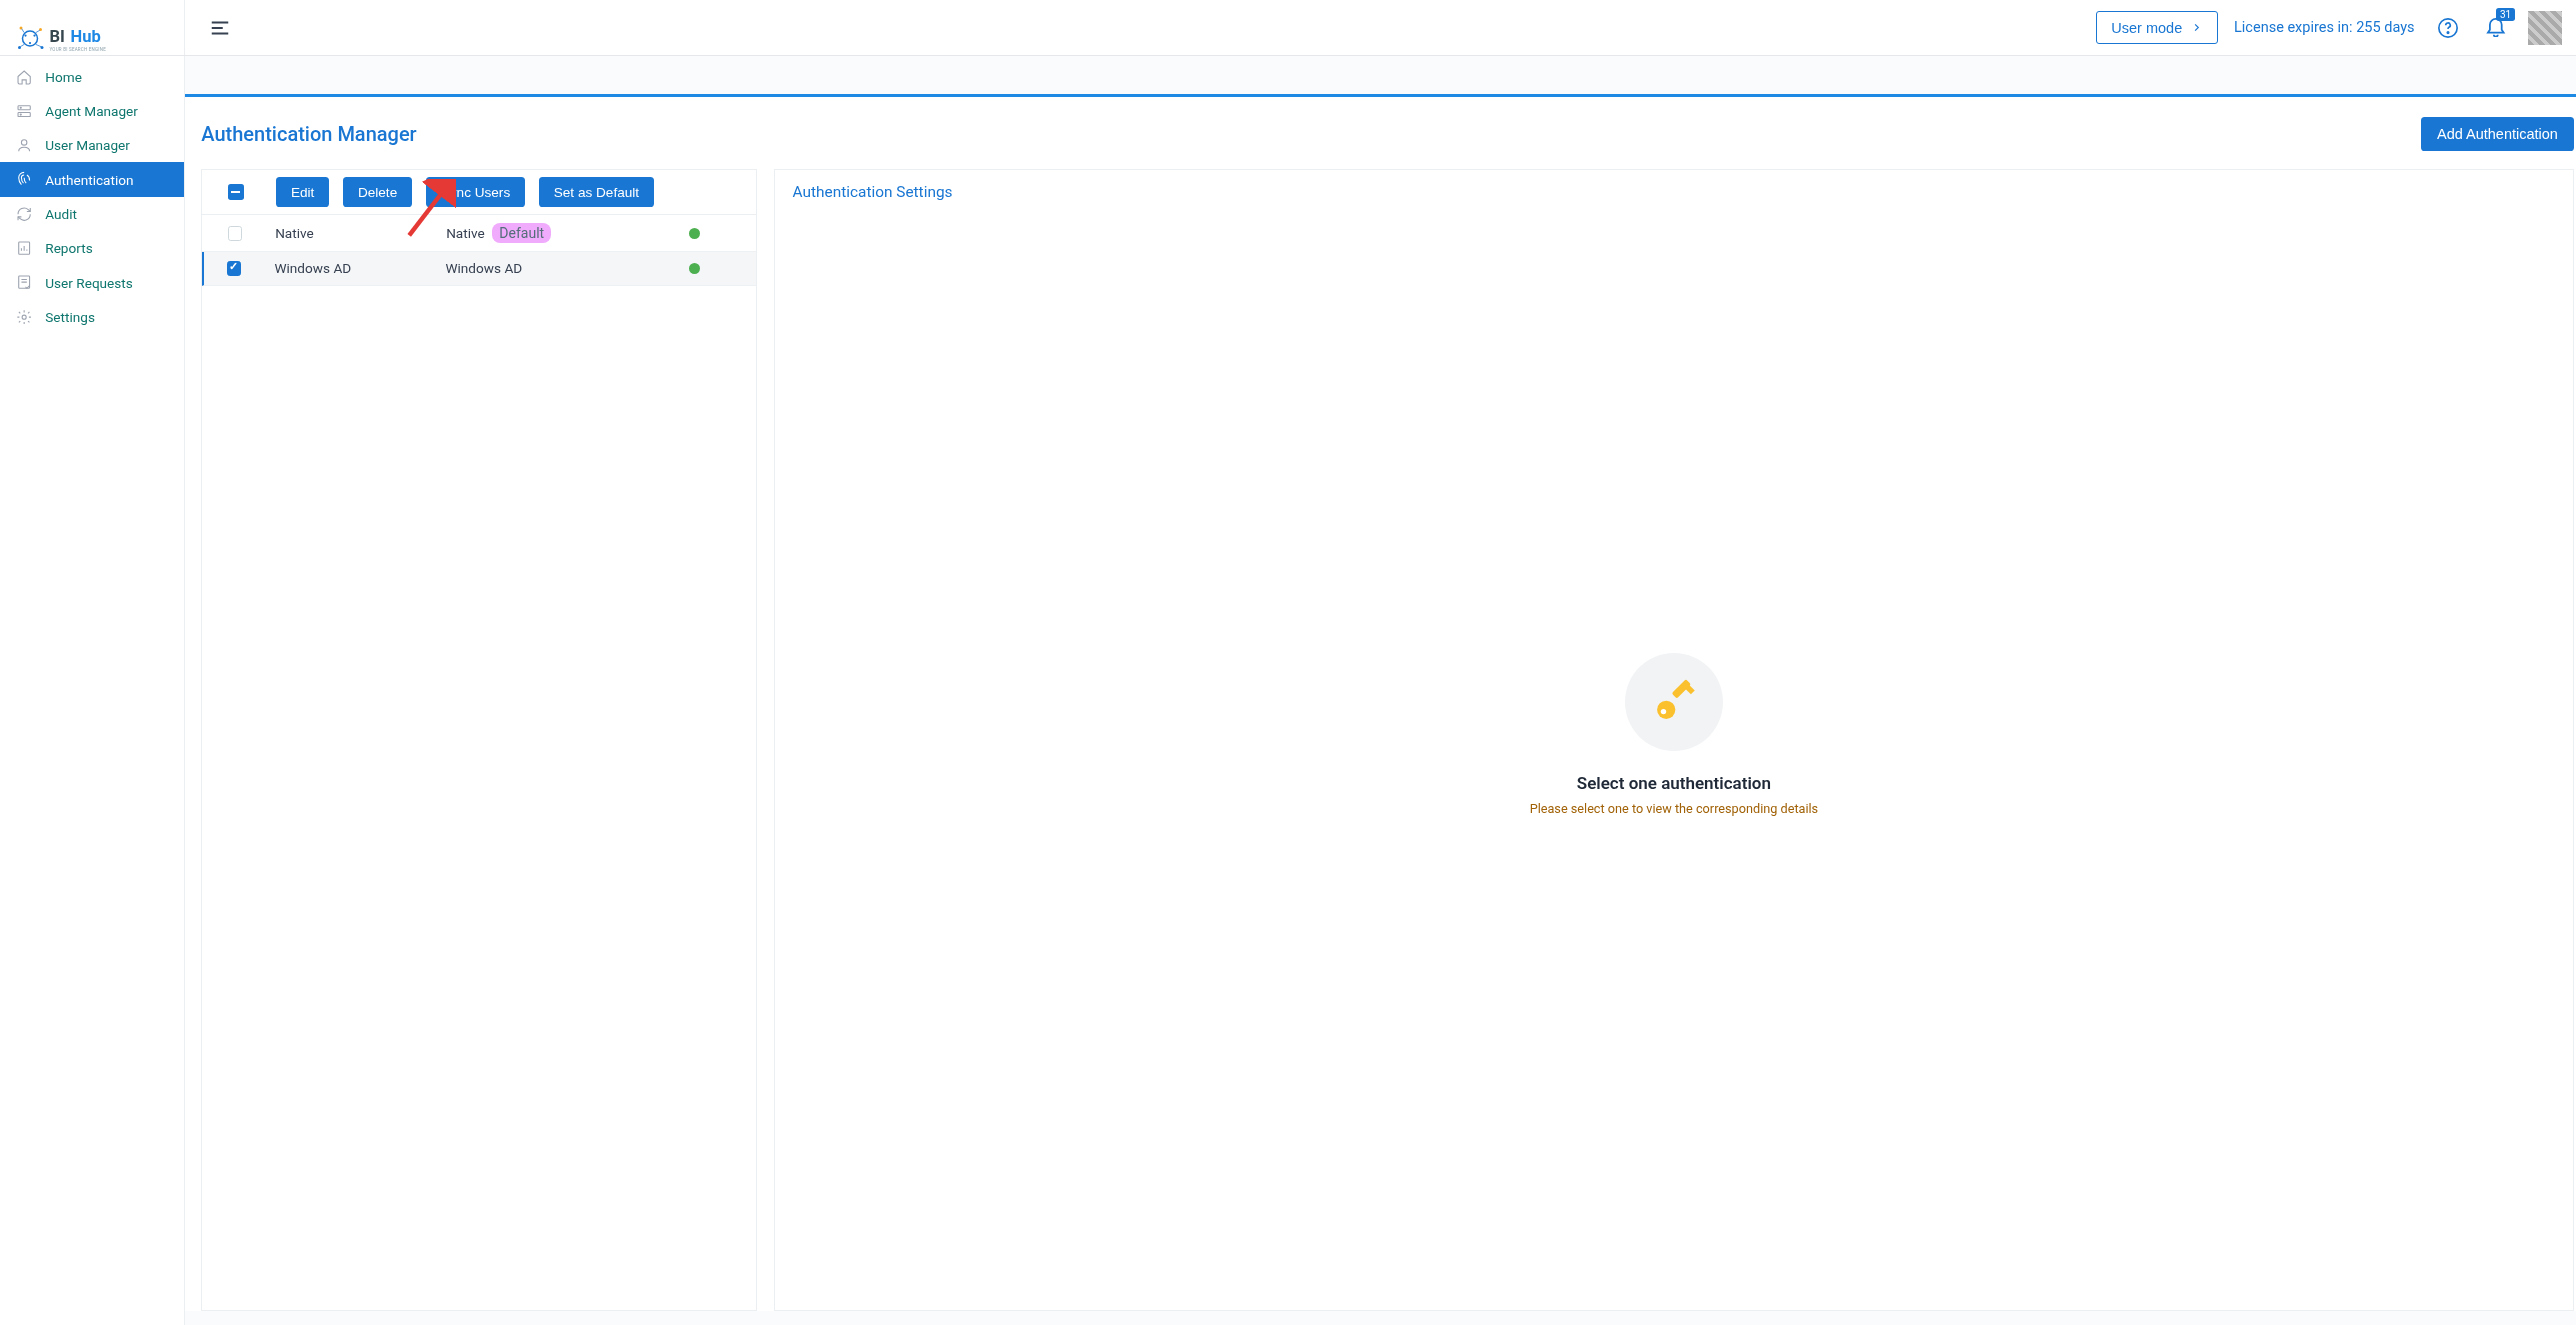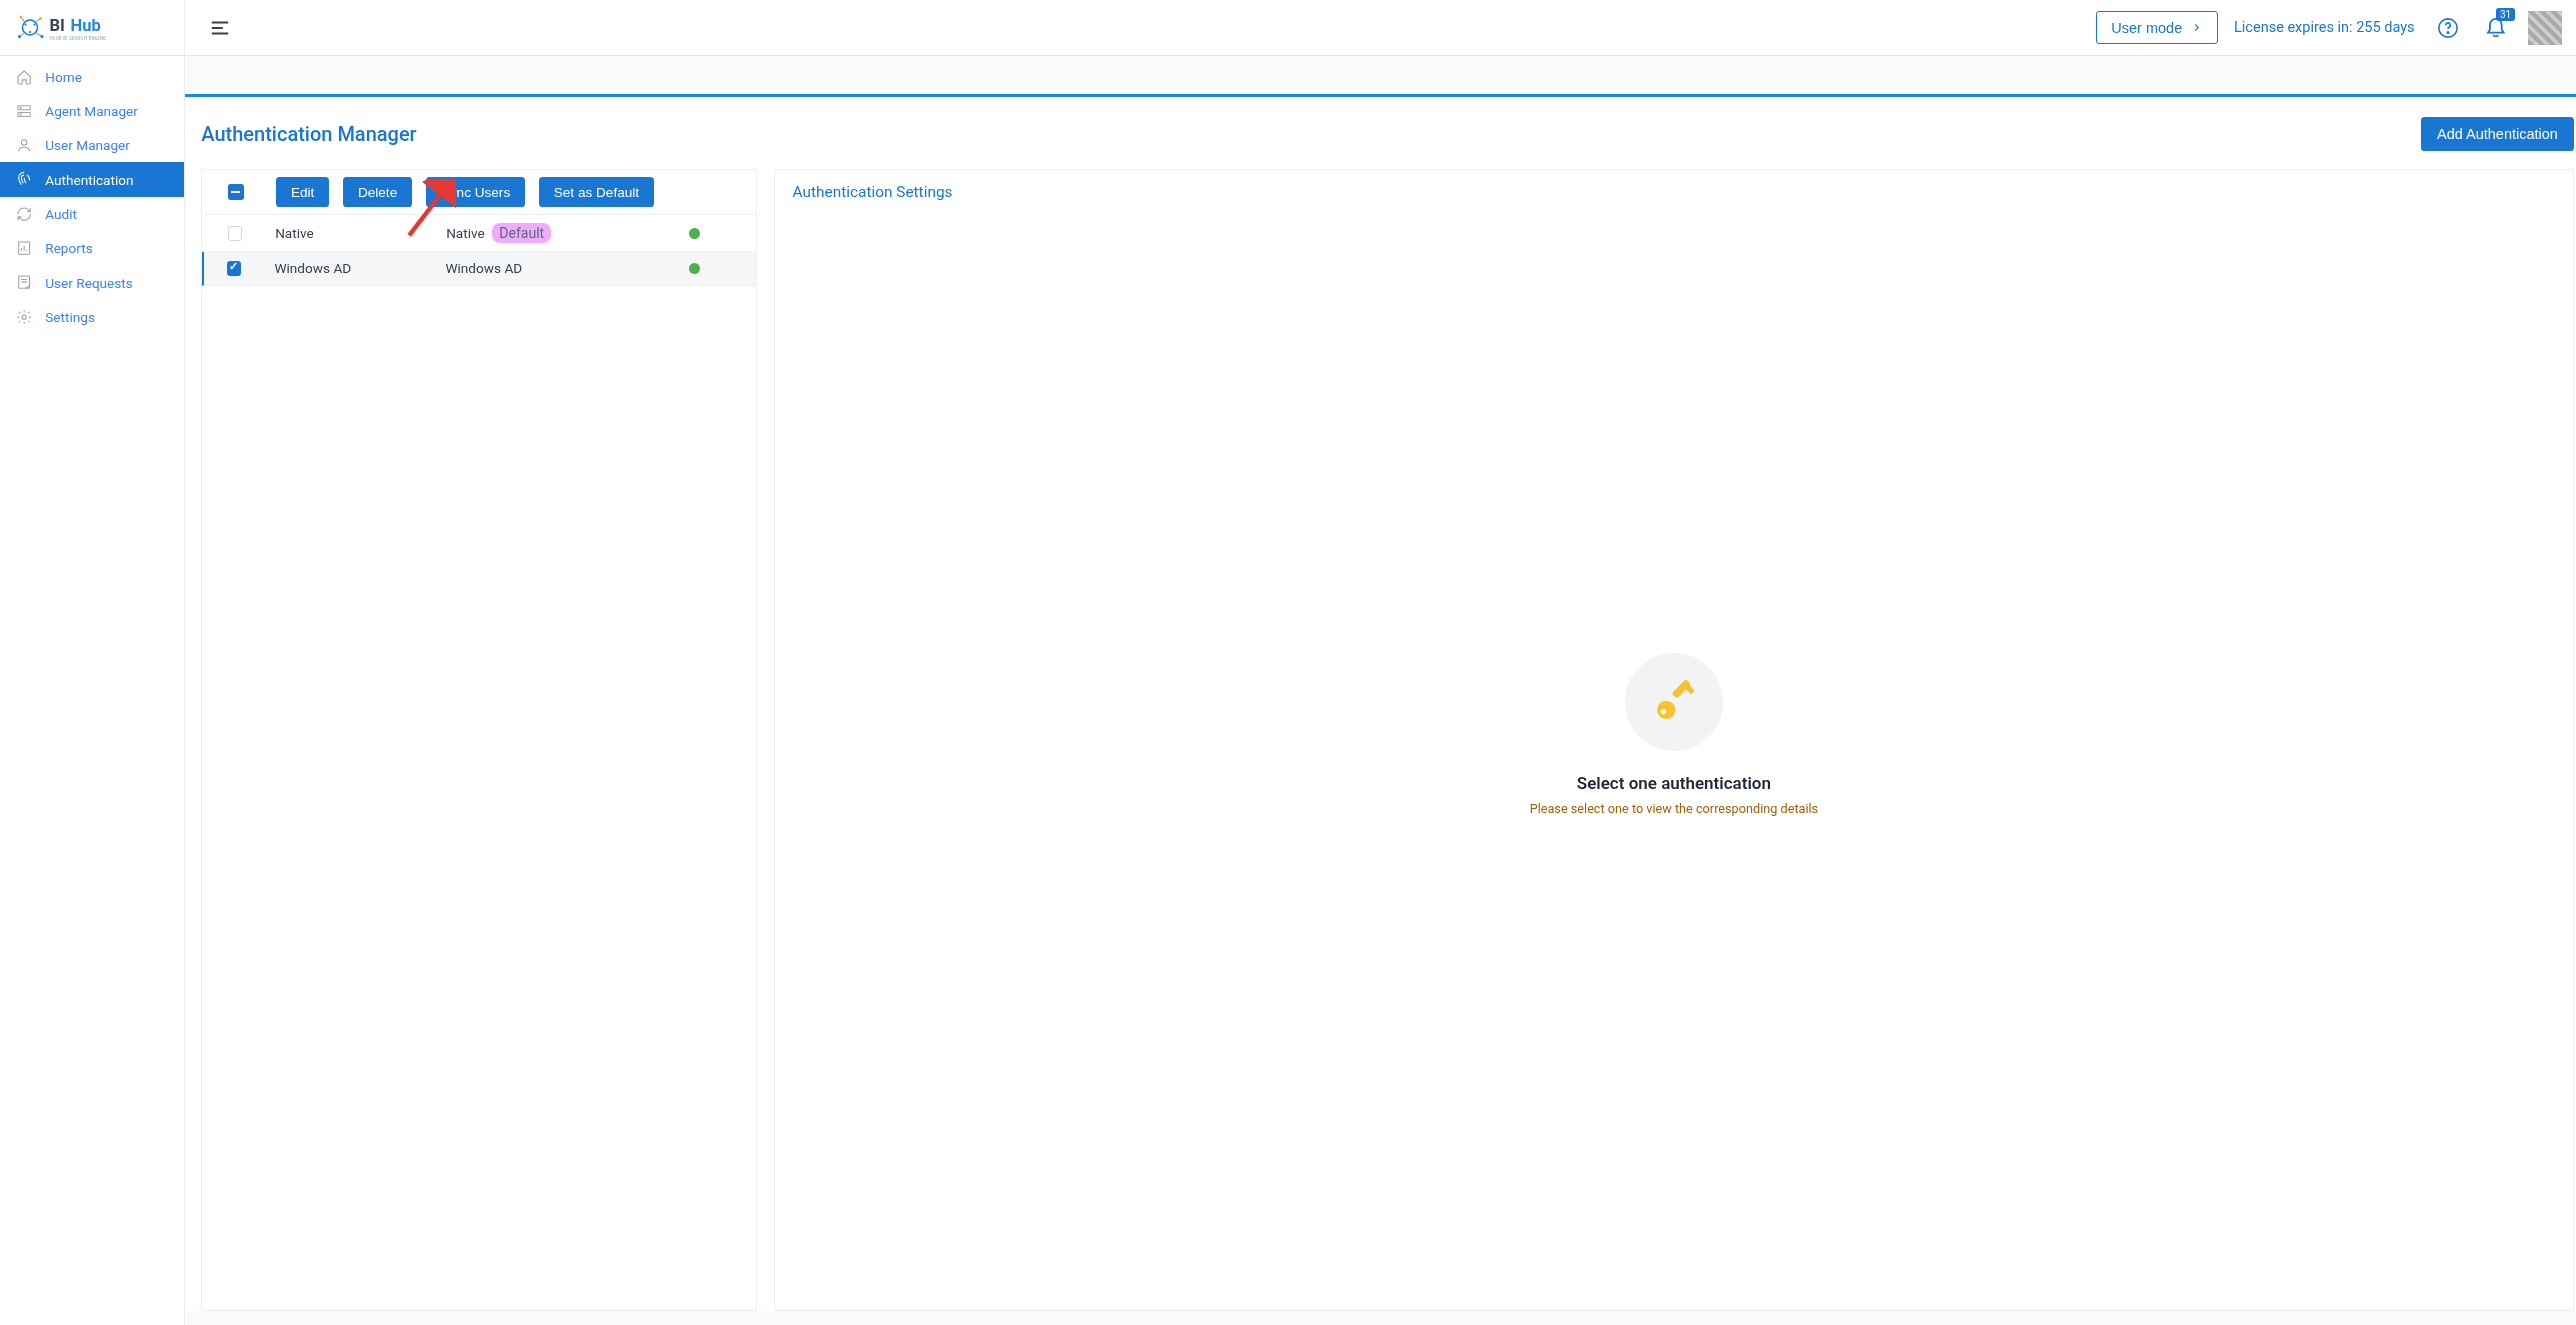--- a/index.html
+++ b/index.html
@@ -12,21 +12,21 @@
     background: #fff;
     border-bottom: 0.9px solid #e5e7eb;
     display: flex;
     align-items: center;
     padding: 0 14.5px 0 0;
   }
   .logo-area {
     width: 185px;
     height: 100%;
     display: flex;
-    align-items: center;
+    align-items: flex-end;
     padding-left: 14.5px;
     border-right: 0.9px solid #eceff1;
   }
   .logo-area svg { height: 33px; }
   .hamburger {
     margin-left: 23.6px;
     width: 22px; height: 22px;
     cursor: pointer;
     color: #374151;
   }
@@ -83,21 +83,21 @@
   .sidebar {
     width: 185px;
     background: #fff;
     border-right: 0.9px solid #eceff1;
     padding-top: 3.6px;
   }
   .side-item {
     display: flex;
     align-items: center;
     padding: 9px 16.3px;
-    color: #3b82f6;
+    color: #0f766e;
     font-size: 13.6px;
     cursor: pointer;
     gap: 12.7px;
   }
   .side-item svg { width: 16.3px; height: 16.3px; flex-shrink: 0; }
   .side-item.active { background: #1976d2; color: #fff; }
   .side-item.active svg { color: #fff; }
   .side-item:not(.active) svg { color: #9ca3af; }
 
   

